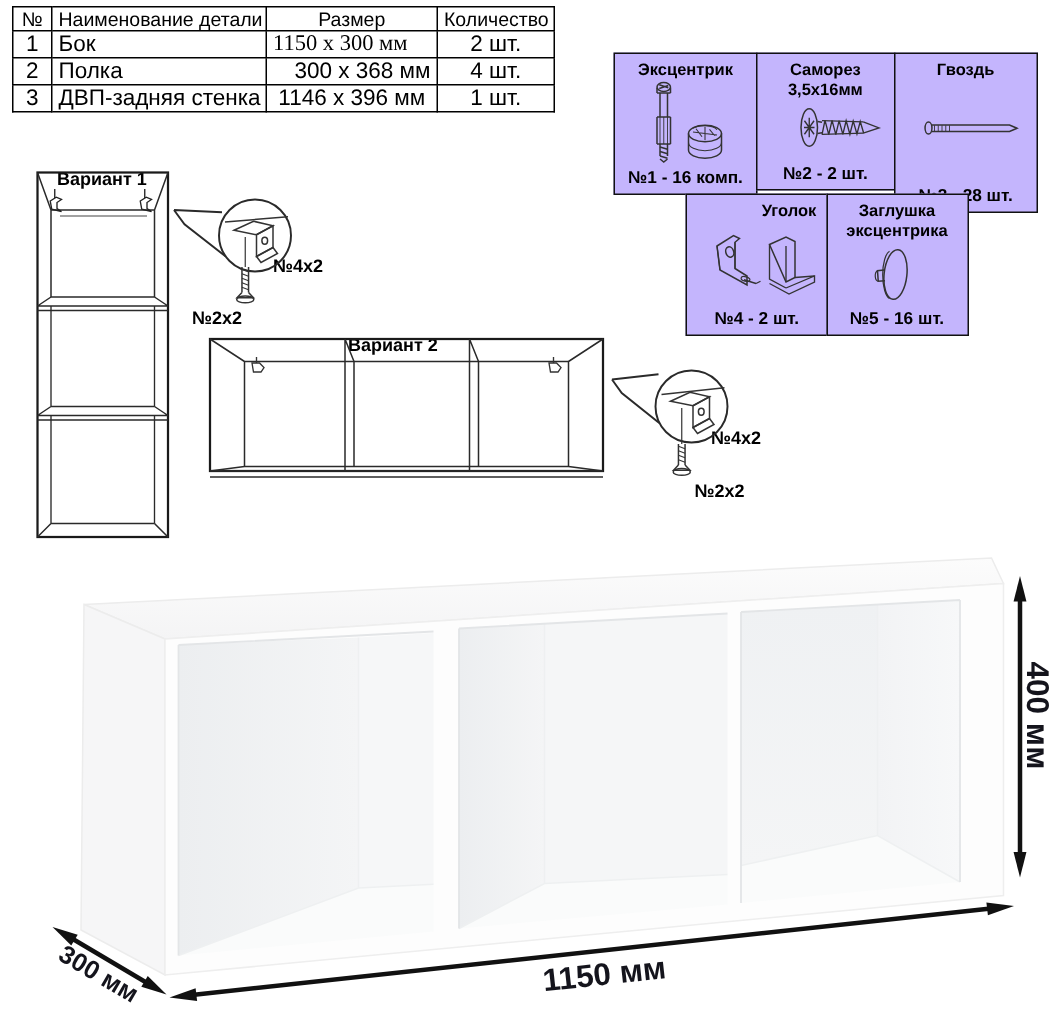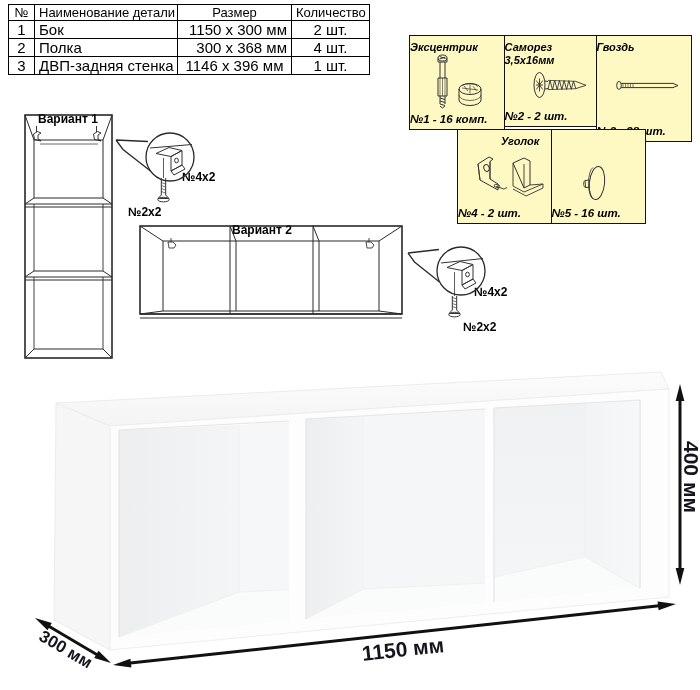--- a/index.html
+++ b/index.html
@@ -1,41 +1,41 @@
 <!DOCTYPE html>
 <html><head>
 <meta charset="utf-8">
 <style>
   html,body{margin:0;padding:0;}
   body{width:700px;height:690px;background:#ffffff;position:relative;overflow:hidden;
        font-family:"Liberation Sans", sans-serif;color:#000;}
   .abs{position:absolute;}
   table.parts{border-collapse:collapse;table-layout:fixed;}
   table.parts td{border:1.5px solid #000;padding:0 4px;box-sizing:border-box;white-space:nowrap;overflow:hidden;}
-  .hw{position:absolute;border:1.8px solid #111;background:#fef9c3;box-sizing:border-box;font-style:italic;}
+  .hw{position:absolute;border:1.8px solid #111;background:#c4b5fd;box-sizing:border-box;text-align:center;}
   .hw .t{font-weight:bold;font-size:11px;line-height:13px;margin-top:5px;}
   .hw .n{font-weight:bold;font-size:11.5px;position:absolute;bottom:4px;left:0;right:0;}
   .lbl{position:absolute;font-weight:bold;font-size:12px;white-space:nowrap;margin-top:19px;}
 </style>
 </head>
 <body>
 
 <div class="abs" style="left:8px;top:4px;">
 <table class="parts" style="font-size:15px;width:361px;">
   <tbody>
         <tr style="height:16px;font-size:13px;">
     <td style="width:26px;text-align:center;">№</td>
     <td style="width:143px;text-align:center;">Наименование детали</td>
     <td style="width:114px;text-align:center;">Размер</td>
     <td style="width:78px;text-align:center;">Количество</td>
   </tr>
   <tr style="height:18px;">
     <td style="text-align:center;">1</td>
     <td>Бок</td>
-    <td style="text-align:right;">1150 x 300 мм</td>
+    <td style="text-align:left;font-family:Liberation Serif, serif;">1150 x 300 мм</td>
     <td style="text-align:center;">2 шт.</td>
   </tr>
   <tr style="height:18px;">
     <td style="text-align:center;">2</td>
     <td>Полка</td>
     <td style="text-align:right;">300 x 368 мм</td>
     <td style="text-align:center;">4 шт.</td>
   </tr>
   <tr style="height:18px;">
     <td style="text-align:center;">3</td>
@@ -61,20 +61,21 @@
   <div class="t">Гвоздь</div>
   <div class="n">№3 - 28 шт.</div>
 </div>
 
 <div class="hw" style="left:457px;top:128.5px;width:95px;height:95px;padding-left:43px;">
   <div class="t">Уголок</div>
   <div class="n">№4 - 2 шт.</div>
 </div>
 
 <div class="hw" style="left:550.5px;top:128.5px;width:95px;height:95px;">
+  <div class="t">Заглушка<br>эксцентрика</div>
   <div class="n">№5 - 16 шт.</div>
 </div>
 
 <div class="lbl" style="left:38px;top:93px;">Вариант 1</div>
 
 <div class="lbl" style="left:232px;top:204px;">Вариант 2</div>
 
 <div class="lbl" style="left:182px;top:151px;font-size:12px;">№4x2</div>
 
 <div class="lbl" style="left:128px;top:186px;font-size:12px;">№2x2</div>

